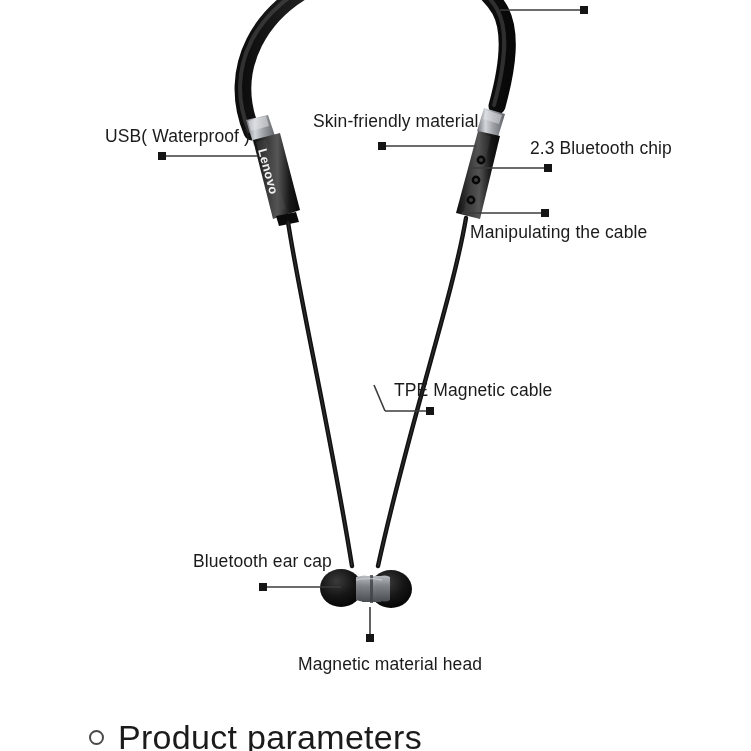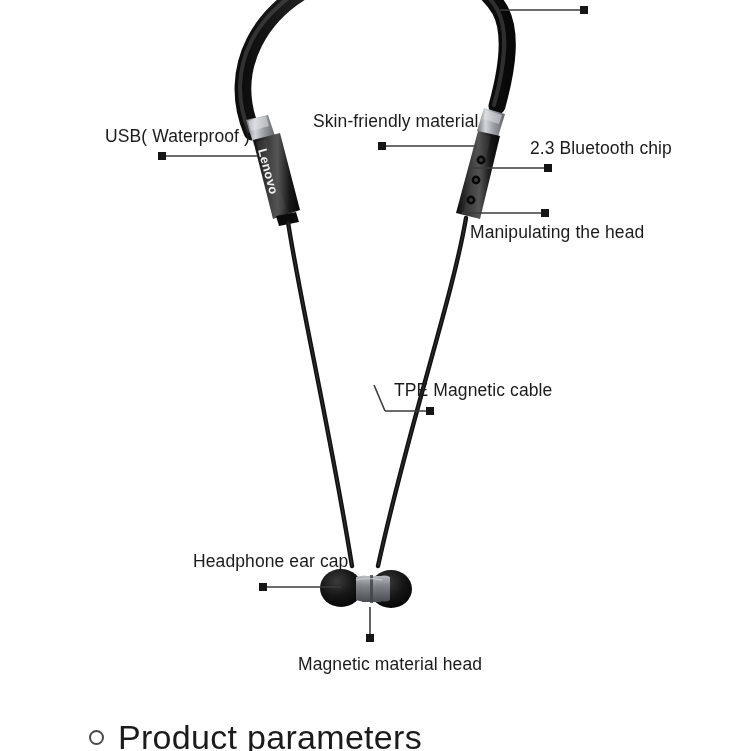--- a/index.html
+++ b/index.html
@@ -169,23 +169,23 @@
       <rect x="426" y="407" width="8" height="8"></rect>
       <rect x="259" y="583" width="8" height="8"></rect>
       <rect x="366" y="634" width="8" height="8"></rect>
       <rect x="580" y="6" width="8" height="8"></rect>
     </g>
   </svg>
 
   <div class="callout c-usb">USB( Waterproof )</div>
   <div class="callout c-skin">Skin-friendly material</div>
   <div class="callout c-bt">2.3 Bluetooth chip</div>
-  <div class="callout c-keys">Manipulating the head</div>
+  <div class="callout c-keys">Manipulating the cable</div>
   <div class="callout c-tpe">TPE Magnetic cable</div>
-  <div class="callout c-silicone">Headphone ear cap</div>
+  <div class="callout c-silicone">Bluetooth ear cap</div>
   <div class="callout c-magnetic">Magnetic material head</div>
 
   <div class="section-heading">
     <span class="heading-bullet"></span>
     <span>Product parameters</span>
   </div>
 
 </div>
 
 </body></html>

